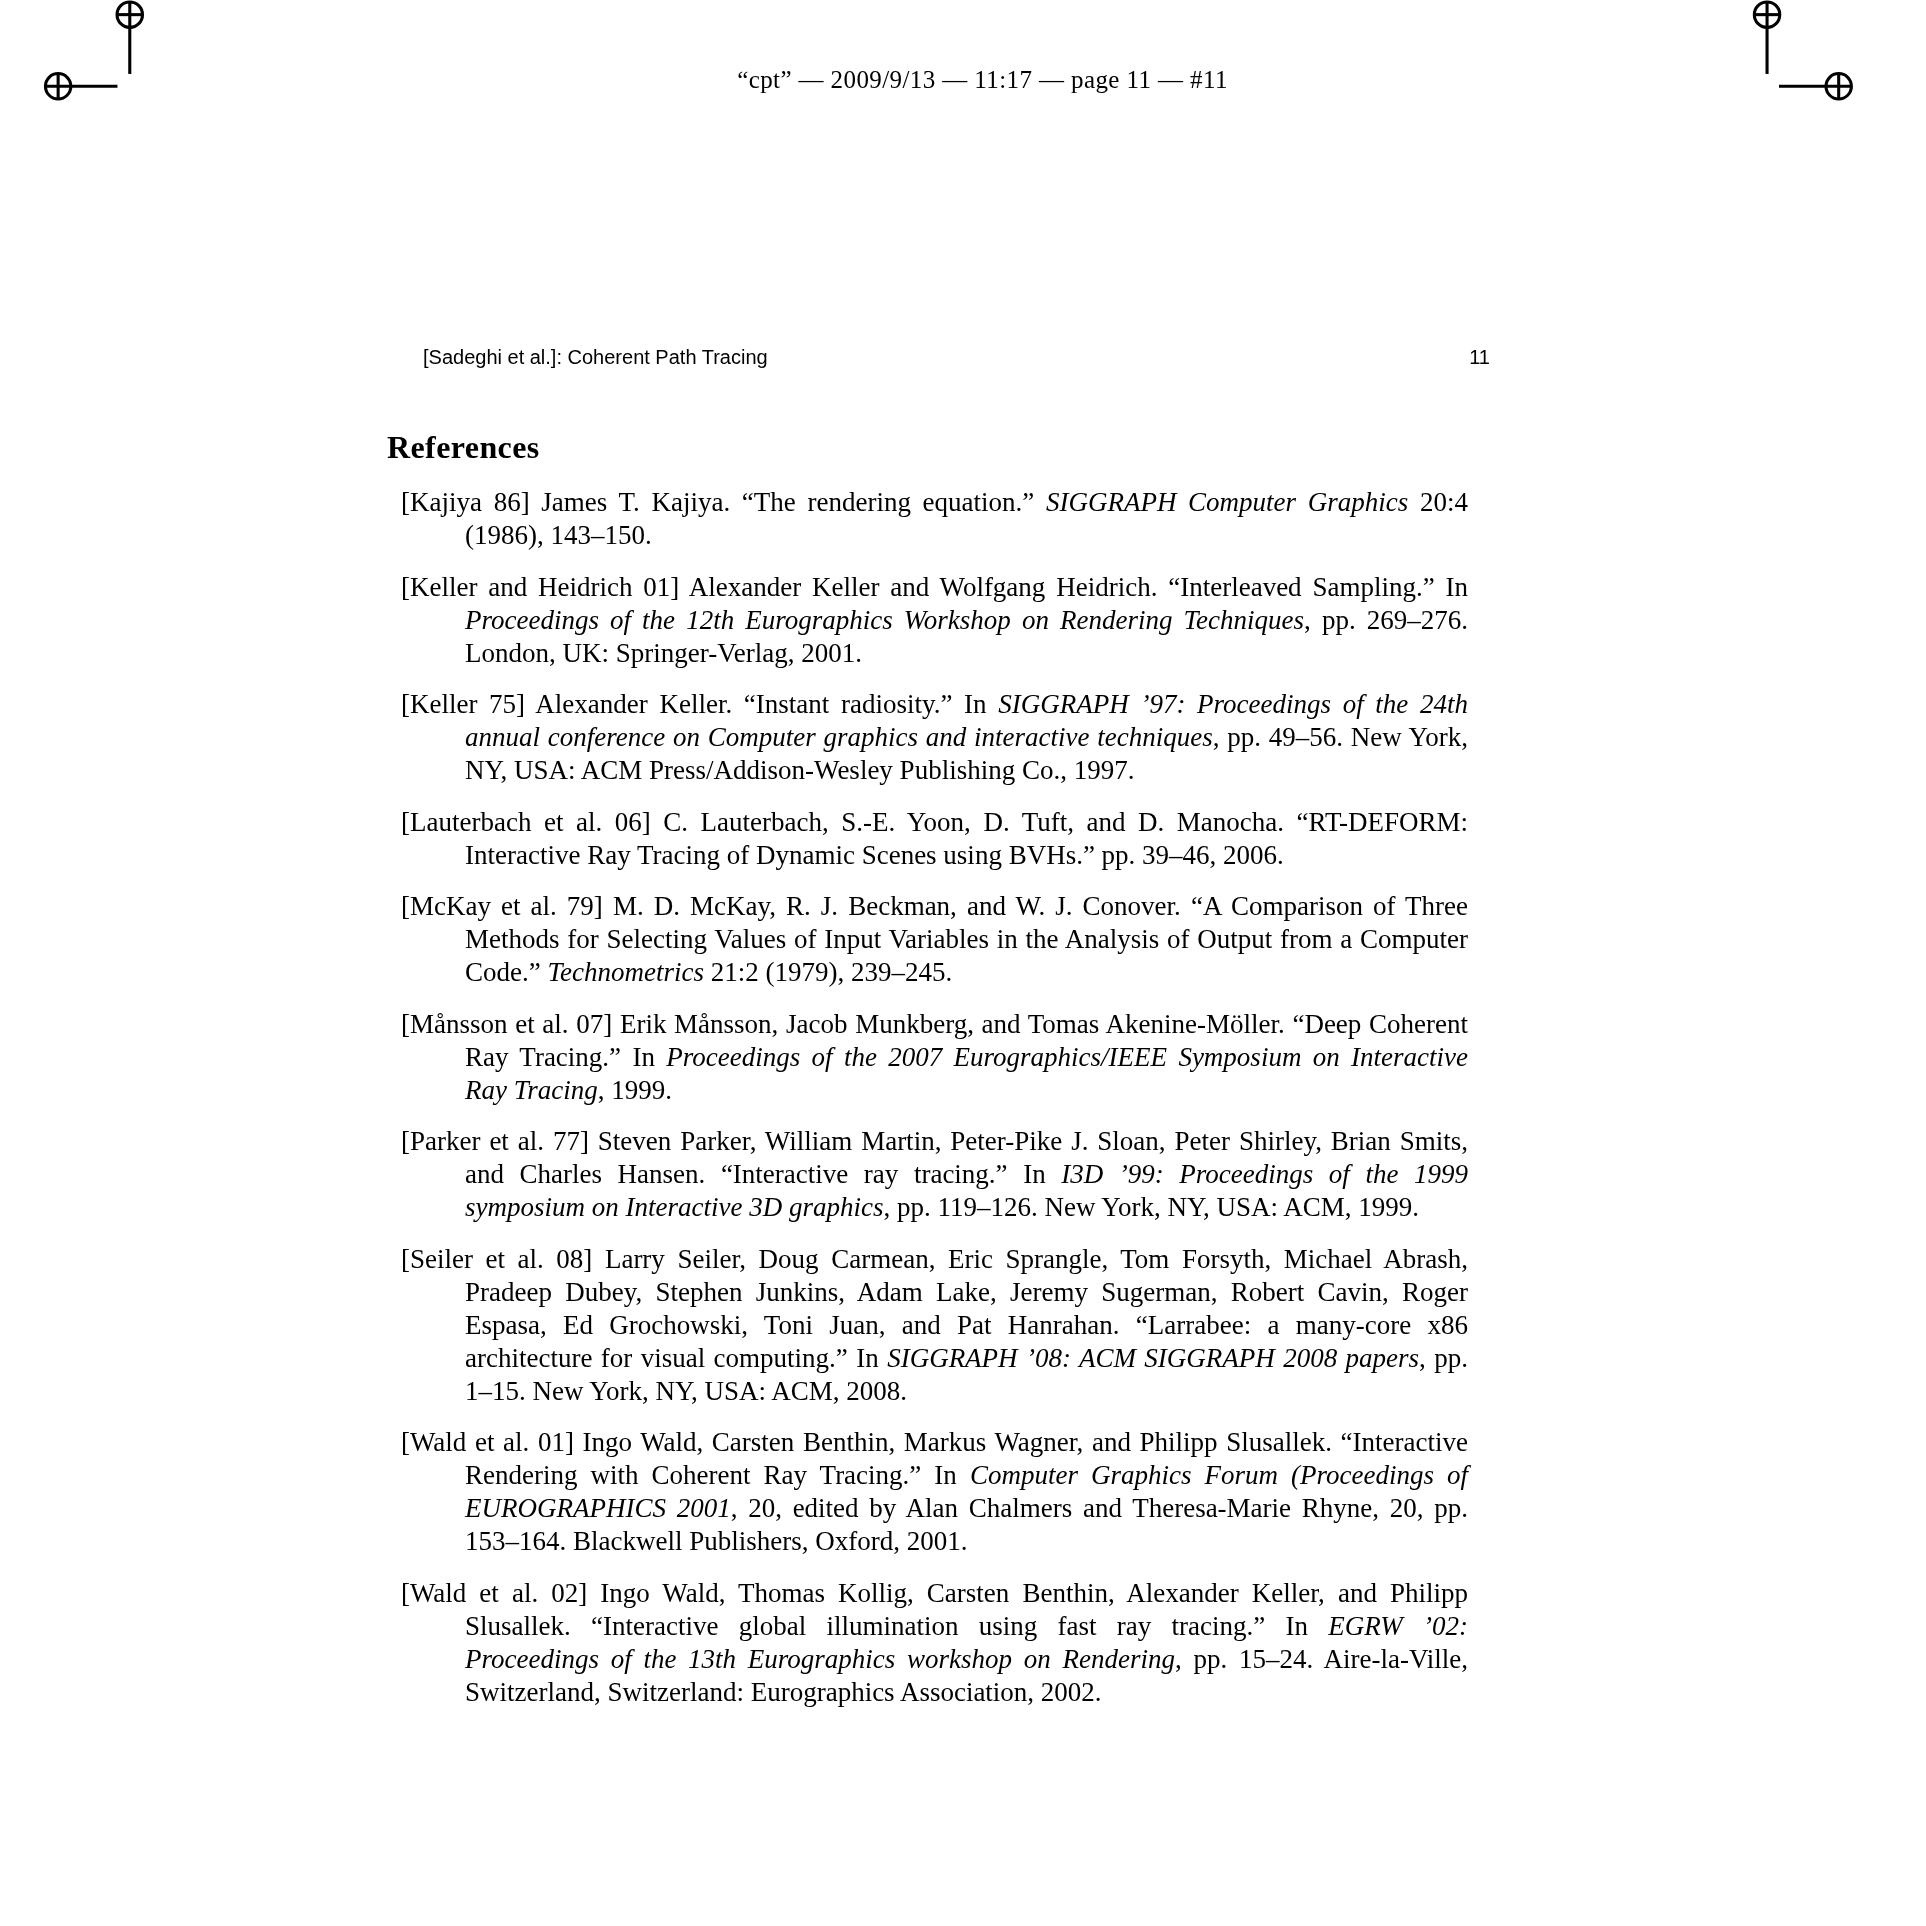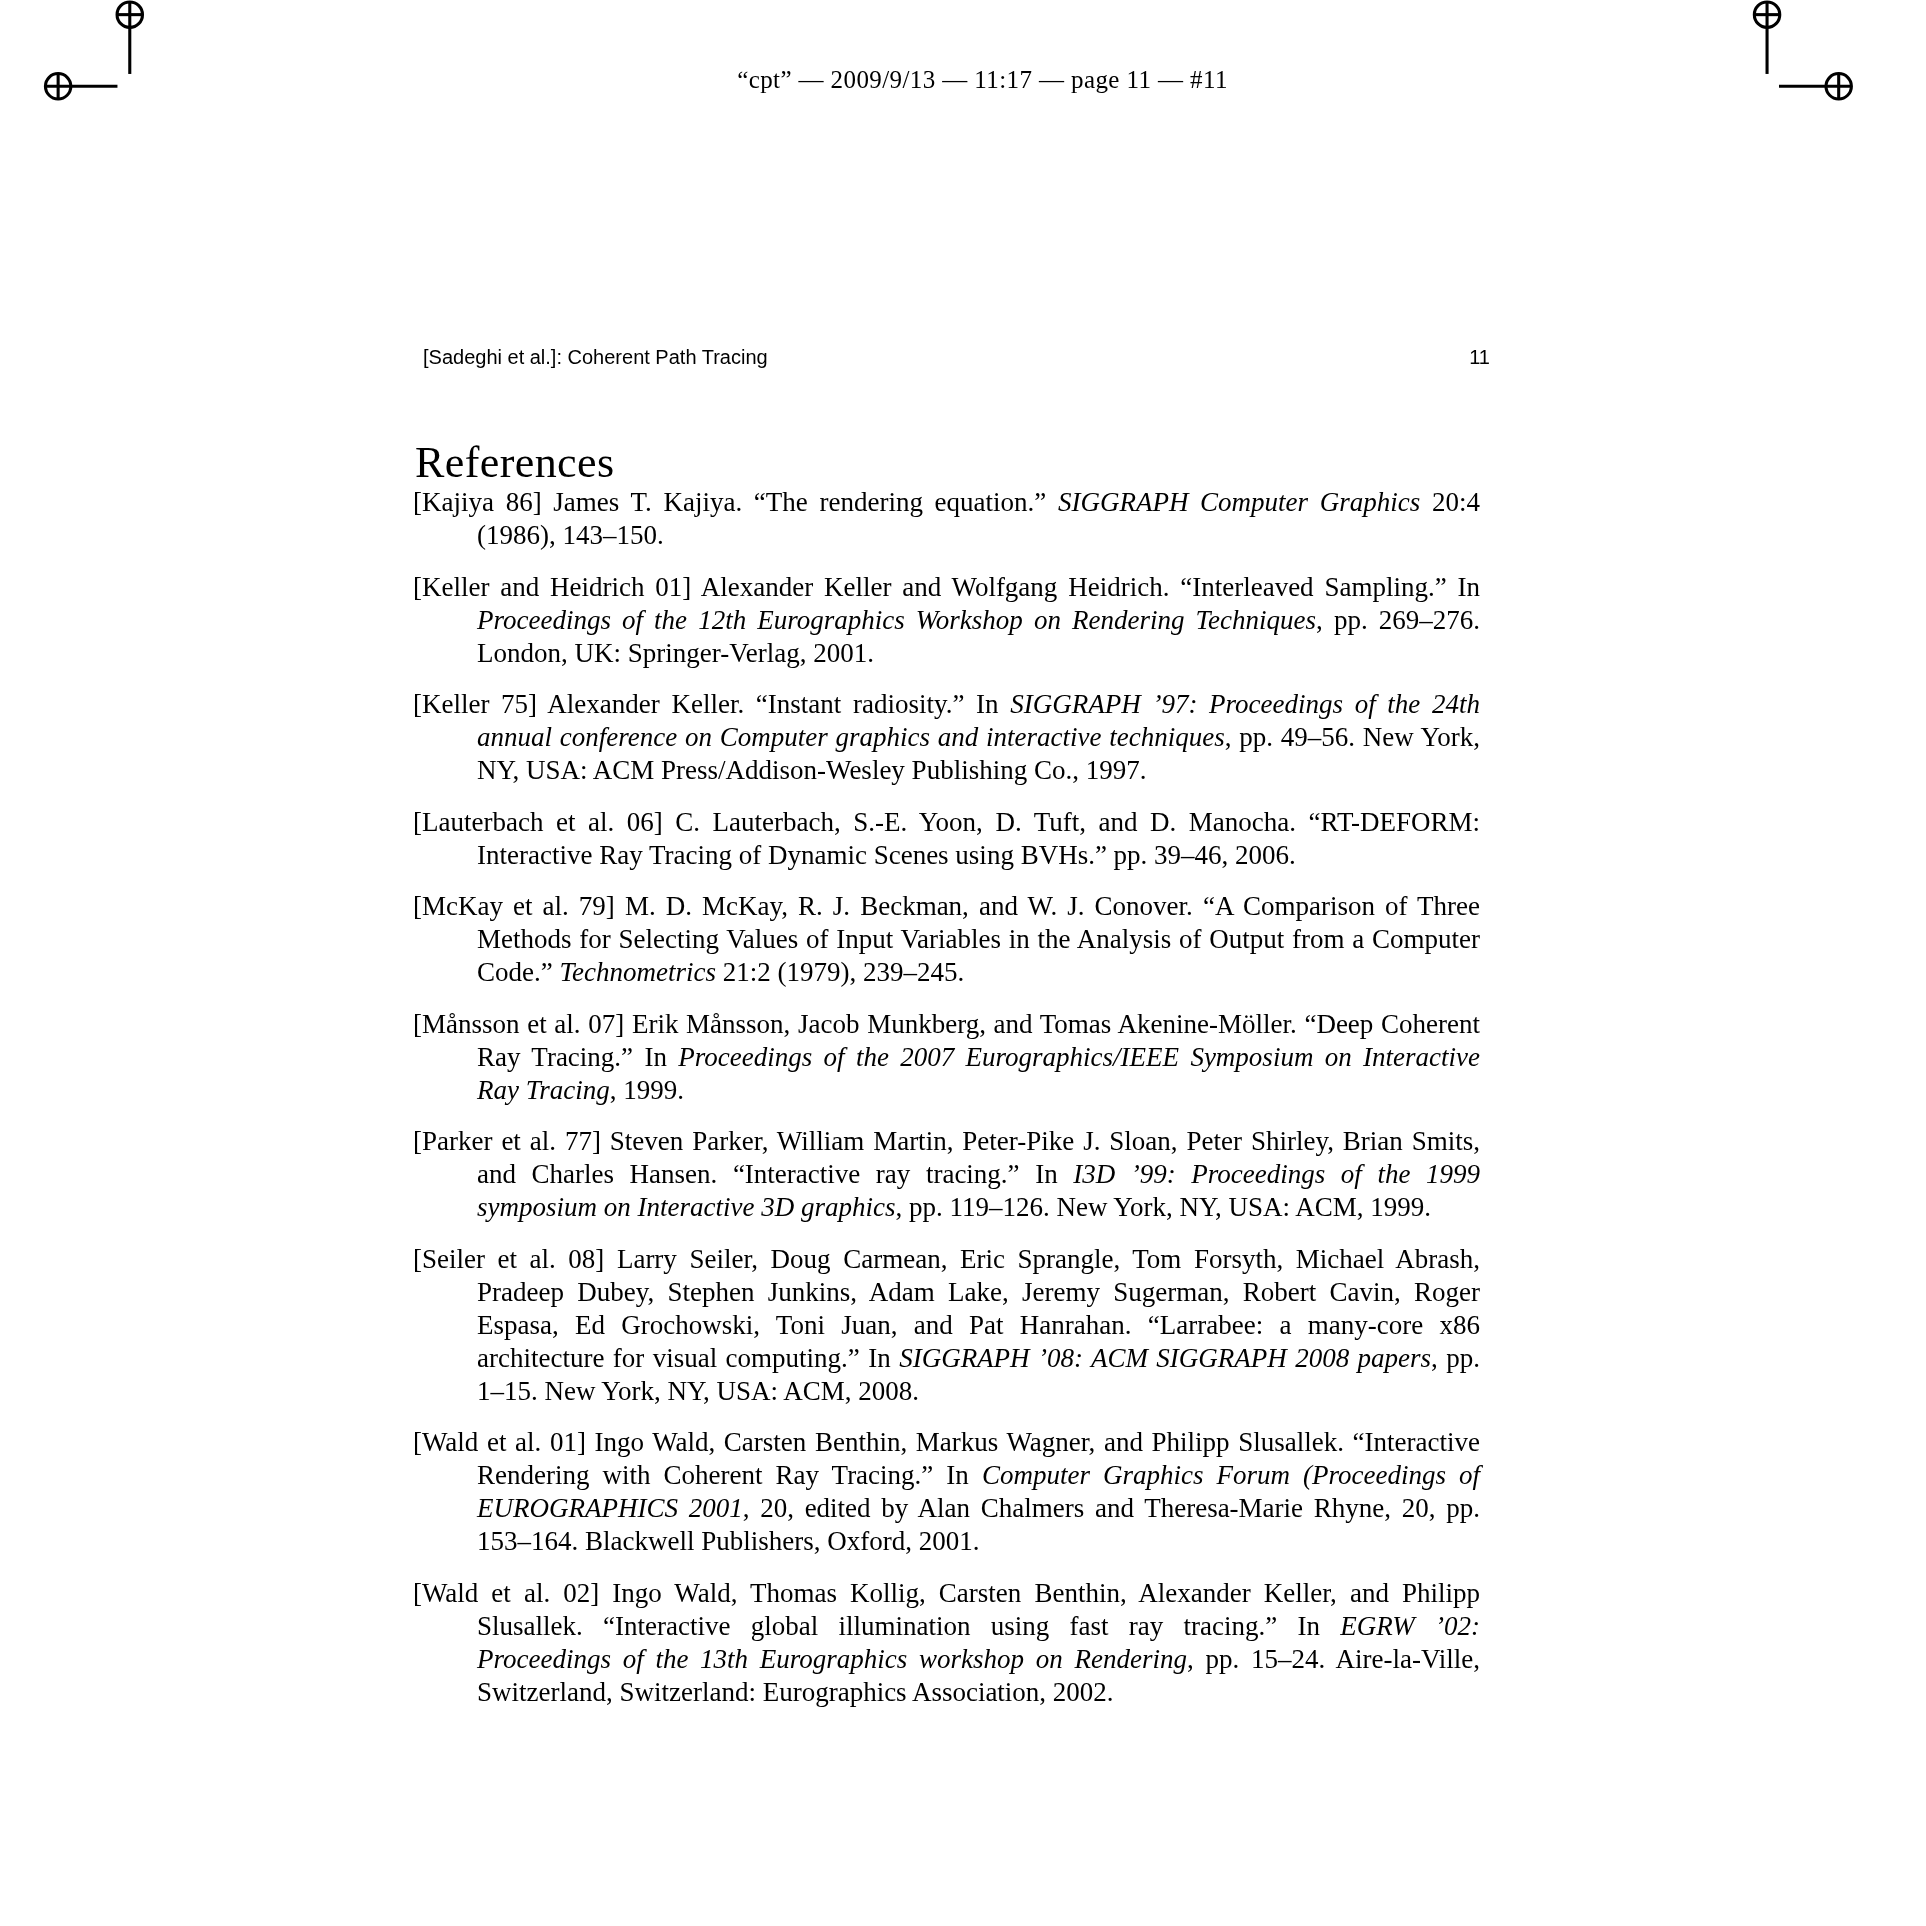--- a/index.html
+++ b/index.html
@@ -46,33 +46,32 @@
     width: 1067px;
     display: flex;
     justify-content: space-between;
     align-items: baseline;
     font-family: "Liberation Sans", "DejaVu Sans", sans-serif;
     font-size: 20px;
   }
   .section-title {
     position: absolute;
     top: 408px;
-    left: 415px;
-    font-size: 44px;
-    font-weight: normal;
+    left: 387px;
+    font-size: 32px;
+    font-weight: bold;
     letter-spacing: 0.4px;
   }
   .reference-list {
     position: absolute;
     top: 486px;
     left: 401px;
     width: 1067px;
     font-size: 27px;
     line-height: 33px;
-    margin-left: 12px;
   }
   .ref-entry {
     margin: 0 0 18.5px 0;
     padding-left: 64px;
     text-indent: -64px;
     text-align: justify;
   }
   .ref-entry i {
     font-style: italic;
   }

